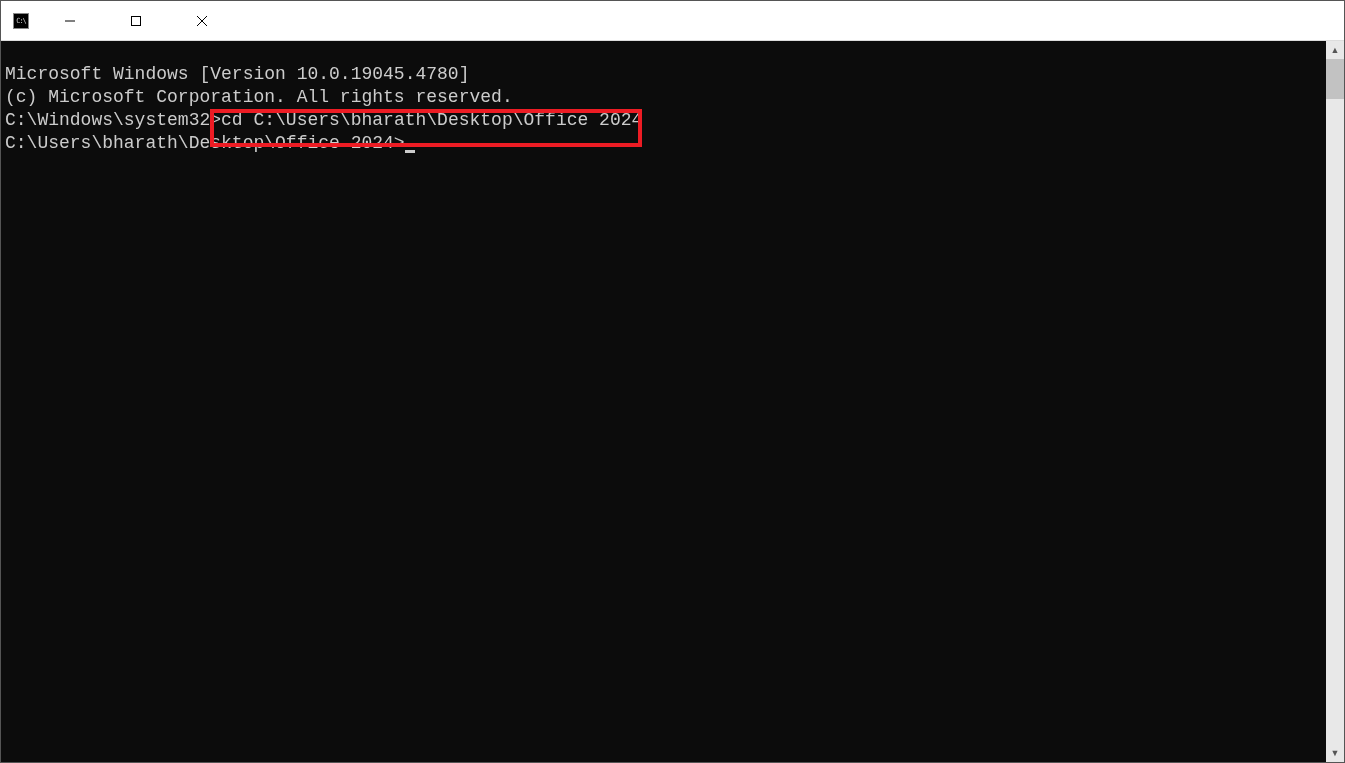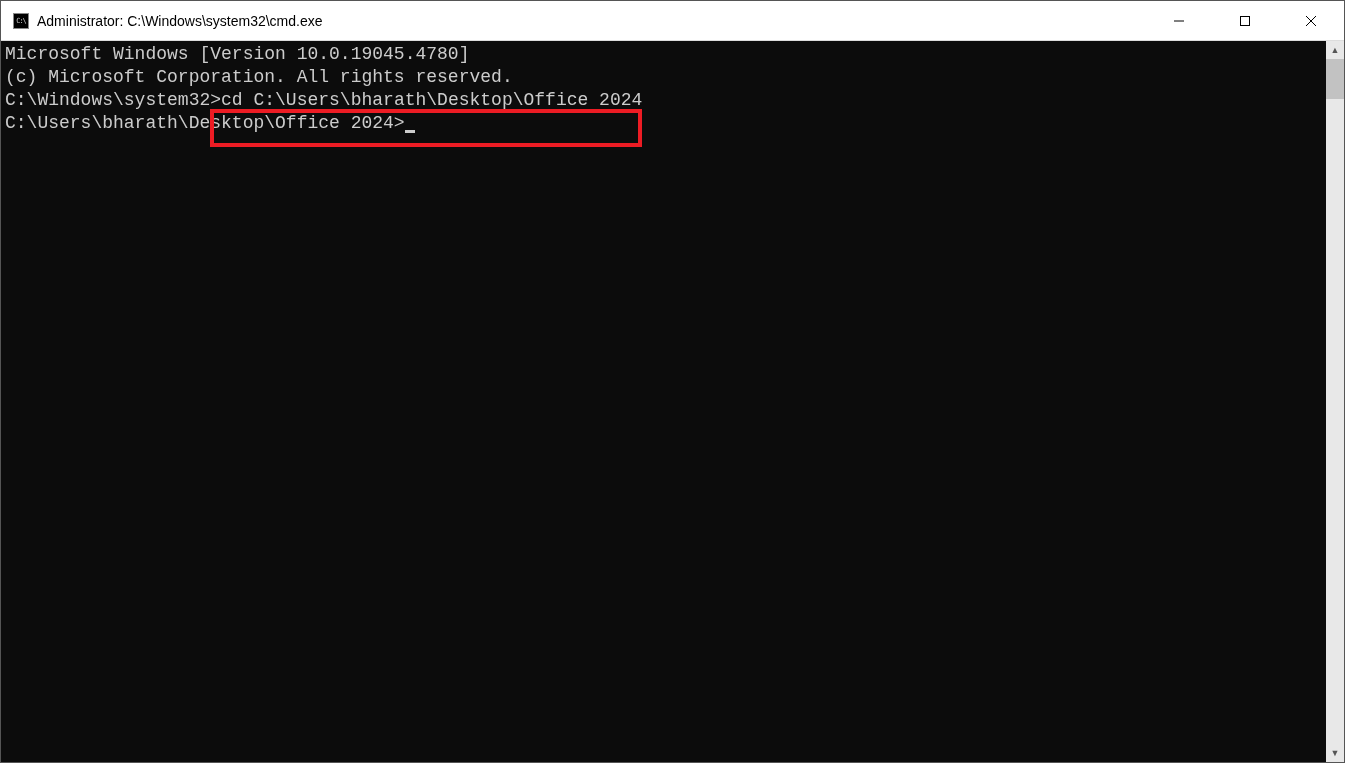--- a/index.html
+++ b/index.html
@@ -75,21 +75,21 @@
       background: #000;
       position: relative;
     }
     .terminal {
       flex: 1;
       background: #0c0c0c;
       color: #cccccc;
       font-family: "Consolas", "Courier New", monospace;
       font-size: 18px;
       line-height: 23px;
-      padding: 2px 4px;
+      padding: 22px 4px;
       white-space: pre;
       overflow: hidden;
       position: relative;
     }
     .line {
       display: block;
     }
     .highlight-box {
       position: absolute;
       border: 4px solid #ed1c24;
@@ -135,21 +135,20 @@
     }
   </style>
 </head>
 <body>
 
 <div class="window">
   <div class="titlebar">
     <div class="titlebar-icon">
       <span>C:\</span>
     </div>
-    <div class="titlebar-text">Administrator: C:\Windows\system32\cmd.exe</div>
     <div class="titlebar-controls">
       <div class="titlebar-btn">
         <svg viewBox="0 0 12 12">
             <line x1="1" y1="6" x2="11" y2="6"></line>
           </svg>
       </div>
       <div class="titlebar-btn">
         <svg viewBox="0 0 12 12">
             <rect x="1.5" y="1.5" width="9" height="9"></rect>
           </svg>

